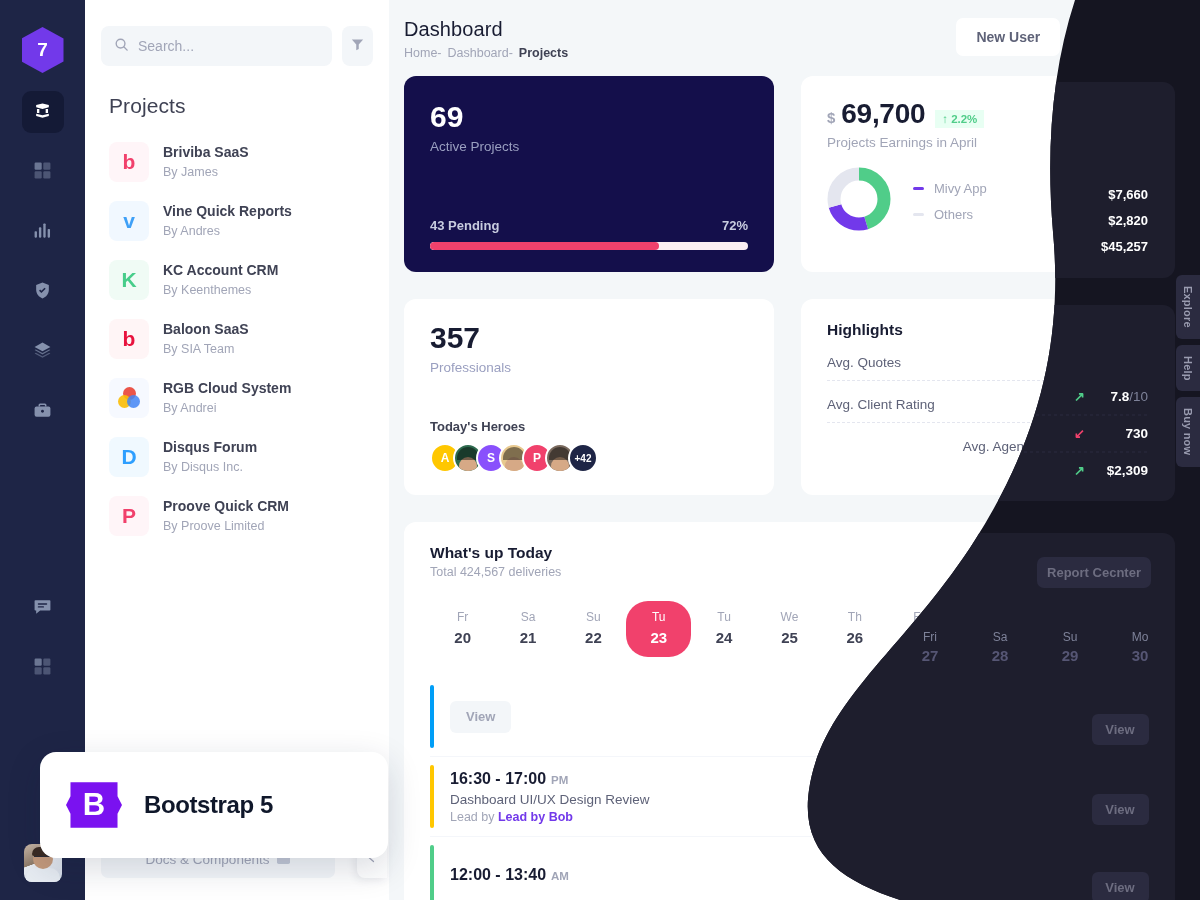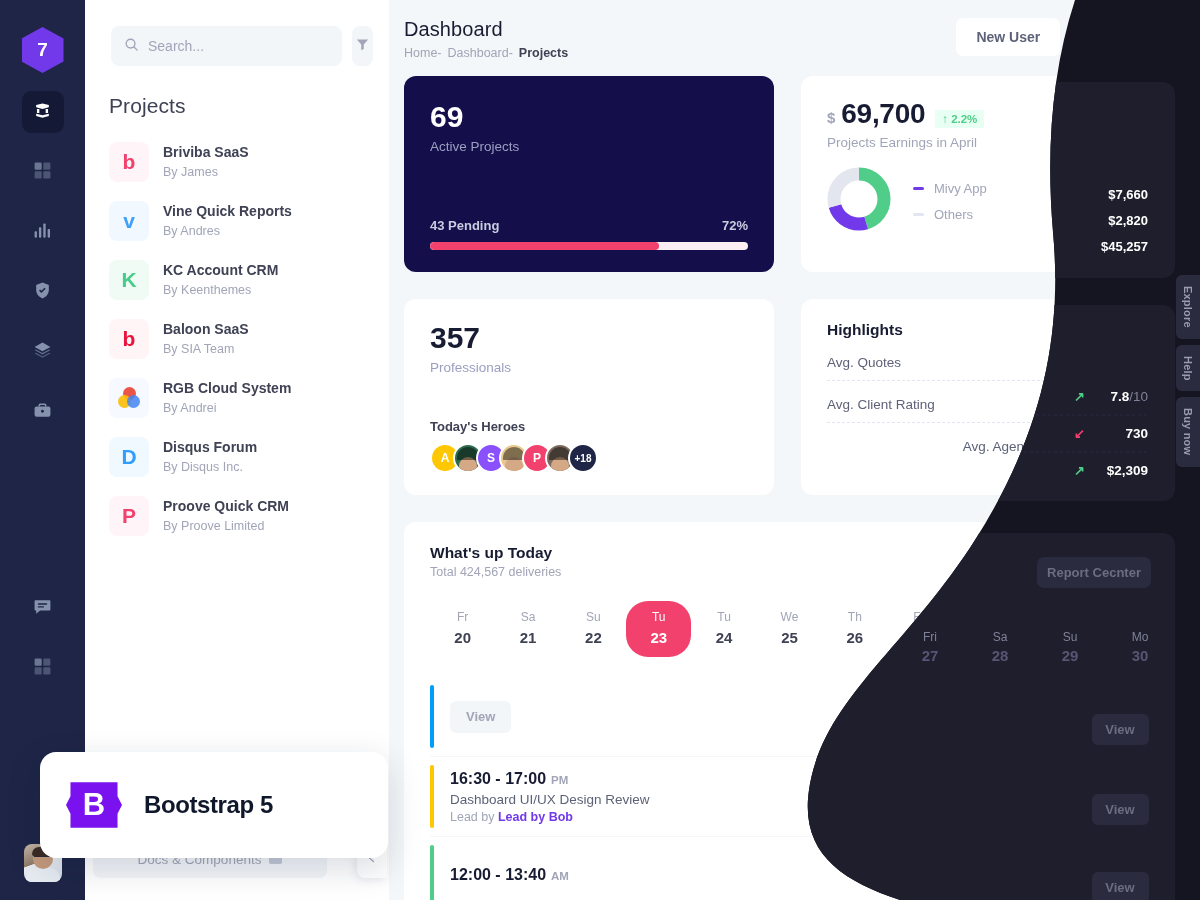--- a/index.html
+++ b/index.html
@@ -53,21 +53,21 @@
   .rail-avatar .body {
     position:absolute; left:2px; bottom:0; width:34px; height:14px;
     border-radius:10px 10px 0 0; background:#e7ecf2;
   }
 
   
   #projects-panel {
     position: absolute; left: 85px; top: 0; width: 304px; height: 900px;
     background: #ffffff; z-index: 15;
   }
-  .search-row { display: flex; gap: 10px; padding: 26px 16px 0 26px; }
+  .search-row { display: flex; gap: 10px; padding: 26px 16px 0 16px; }
   .search-box {
     flex: 1; height: 40px; background: #f3f6f9; border-radius: 8px;
     display: flex; align-items: center; padding: 0 13px; gap: 9px;
   }
   .search-box input {
     border: none; background: transparent; outline: none; flex: 1;
     font-family: "Liberation Sans", sans-serif; font-size: 14px; color: #5e6278;
   }
   .search-box input::placeholder { color: #a1a5b7; }
   .filter-btn {
@@ -85,21 +85,21 @@
   }
   .proj-logo {
     width: 40px; height: 40px; border-radius: 8px; background: #f3f6f9;
     display: flex; align-items: center; justify-content: center;
     font-size: 21px; font-weight: bold; flex: 0 0 40px;
   }
   .proj-name { font-size: 14px; font-weight: bold; color: #3f4254; line-height: 1.45; }
   .proj-by { font-size: 12.5px; color: #a1a5b7; line-height: 1.45; }
 
   .docs-bar {
-    position: absolute; left: 8px; bottom: 22px; width: 234px; height: 38px;
+    position: absolute; left: 16px; bottom: 22px; width: 234px; height: 38px;
     background: #f3f6f9; border-radius: 7px;
     display: flex; align-items: center; justify-content: center; gap: 8px;
     color: #a1a5b7; font-size: 13.5px;
   }
   .collapse-btn {
     position: absolute; left: 272px; bottom: 22px; width: 30px; height: 38px;
     background: #ffffff; border-radius: 8px 0 0 8px;
     box-shadow: -2px 2px 8px rgba(40,50,80,.10);
     display: flex; align-items: center; justify-content: center; color: #a1a5b7;
   }
@@ -485,21 +485,21 @@
             <div class="av" style="background: rgb(137, 80, 252);">S</div>
             <div class="av" style="background: rgb(232, 201, 143);">
               <i style="position:absolute;left:4px;top:12px;width:18px;height:18px;border-radius:50%;background:#d6a986"></i>
               <i style="position:absolute;left:2px;top:2px;width:22px;height:13px;border-radius:11px 11px 0 0;background:rgba(0,0,0,.45)"></i>
             </div>
             <div class="av" style="background: rgb(241, 65, 108);">P</div>
             <div class="av" style="background: rgb(122, 106, 94);">
               <i style="position:absolute;left:4px;top:12px;width:18px;height:18px;border-radius:50%;background:#d6a986"></i>
               <i style="position:absolute;left:2px;top:2px;width:22px;height:13px;border-radius:11px 11px 0 0;background:rgba(0,0,0,.45)"></i>
             </div>
-            <div class="av" style="background: rgb(30, 37, 70); font-size: 10px;">+18</div>
+            <div class="av" style="background: rgb(30, 37, 70); font-size: 10px;">+42</div>
           </div>
       </div>
     </div>
 
     <div class="col">
       <div class="card card-earn">
         <div class="earn-head">
           <span class="cur-sym">$</span>
           <span class="earn-amt">69,700</span>
           <span class="earn-badge">↑ 2.2%</span>

